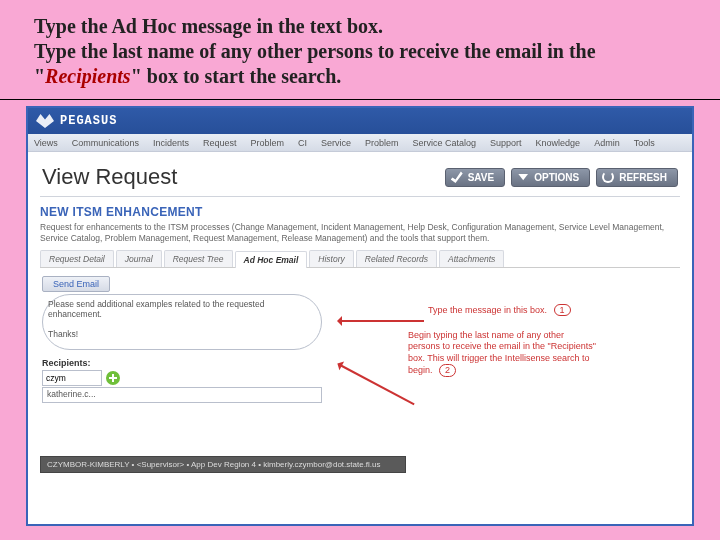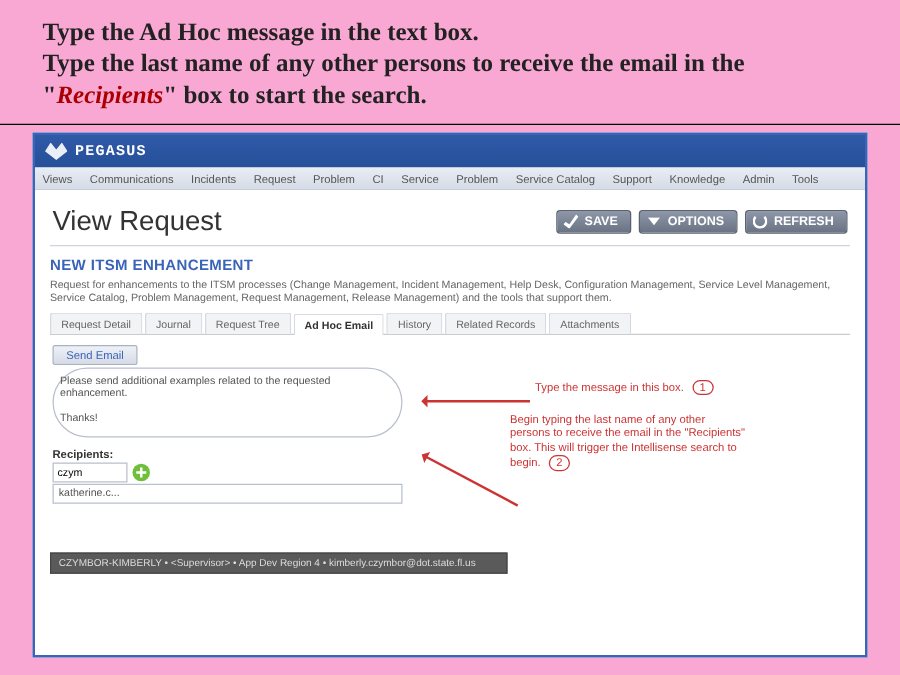--- a/index.html
+++ b/index.html
@@ -22,33 +22,33 @@
   .titlebar h1 { font-size:22px; font-weight:400; color:#333; font-family: "Segoe UI Light", "Segoe UI", Arial; }
   .actions { display:flex; gap:6px; }
   .actbtn { background: linear-gradient(#8d97a8,#6a7384); color:#fff; border:1px solid #5a6170; border-radius:3px; padding:3px 10px 3px 22px; font-size:10px; font-weight:bold; position:relative; }
   .actbtn::before { content:""; position:absolute; left:5px; top:50%; transform:translateY(-50%); width:12px; height:12px; }
   .actbtn.save::before { background:#fff; clip-path: polygon(15% 55%, 0 70%, 40% 100%, 100% 20%, 85% 5%, 40% 70%); }
   .actbtn.opts::before { background:#fff; clip-path: polygon(0 0,100% 0,50% 80%); top:55%; height:8px; width:10px; left:6px;}
   .actbtn.refr::before { border:2px solid #fff; border-radius:50%; border-top-color:transparent; width:8px; height:8px; }
   .section-title { color:#3a64b8; font-size:12px; font-weight:700; margin-top:8px; letter-spacing:.3px; }
   .section-desc { color:#666; font-size:8.5px; line-height:1.3; margin:3px 0 6px 0; }
   .tabsrow { display:flex; gap:2px; border-bottom:1px solid #ccc; font-size:8.5px; color:#666; }
-  .tabsrow .tab { padding:3px 8px; background:#f2f3f6; border:1px solid #d6d9e0; border-bottom:none; border-radius:2px 2px 0 0; }
+  .tabsrow .tab { padding:3px 8px; background:#f2f3f6; border:1px solid #d6d9e0; border-bottom:none; border-radius:2px 2px 0 0;font-style:italic; }
   .tabsrow .tab.active { background:#fff; color:#333; font-weight:600; position:relative; top:1px; }
   .panel { border:0; padding:8px 2px; position:relative; }
   .sendbtn { display:inline-block; background:linear-gradient(#eef1f7,#d6dbe6); border:1px solid #a9b1c2; color:#3a64b8; font-size:9px; padding:2px 10px; border-radius:2px; }
   .lbl { font-size:9px; font-weight:700; color:#333; margin-top:8px; }
   .msgbox { border:1px solid #b9bfcc; background:#fff; width:280px; height:56px; padding:4px 5px; font-size:8.5px; color:#555; margin-top:2px; }
   .reciprow { display:flex; align-items:center; gap:4px; margin-top:2px; }
   .recipinput { border:1px solid #b9bfcc; width:60px; height:16px; font-size:8.5px; padding:1px 3px; }
   .plus { width:14px; height:14px; border-radius:50%; background:#6fbf3a; position:relative; }
   .plus::before,.plus::after { content:""; position:absolute; background:#fff; }
   .plus::before { left:3px; right:3px; top:6px; height:2px; }
   .plus::after { top:3px; bottom:3px; left:6px; width:2px; }
-  .suggest { position:absolute; left:0px; top:174px; background:#5a5a5a; color:#ddd; font-size:8px; padding:3px 6px; border:1px solid #444; white-space:nowrap; width:366px; overflow:hidden; text-overflow:ellipsis;}
+  .suggest { position:absolute; left:0px; top:188px; background:#5a5a5a; color:#ddd; font-size:8px; padding:3px 6px; border:1px solid #444; white-space:nowrap; width:366px; overflow:hidden; text-overflow:ellipsis;}
   .sel { border:1px solid #b9bfcc; background:#fff; width:280px; height:16px; font-size:8.5px; color:#555; padding:1px 4px; margin-top:1px;}
   .callout { position:absolute; font-size:9px; color:#c33; background:#fff; }
   .carrow { position:absolute; height:2px; background:#c33; }
   .carrow::before { content:""; position:absolute; left:-8px; top:-4px; border:5px solid transparent; border-right-color:#c33; }
   .numcirc { display:inline-block; border:1px solid #c33; color:#c33; border-radius:8px; font-size:9px; padding:0 5px; margin-left:4px; background:#fff;}
   .callout1 { left:388px; top:36px; }
   .arrow1 { left:300px; top:52px; width:84px; }
   .callout2 { left:368px; top:62px; width:190px; line-height:1.25; }
   .arrow2 { left:300px; top:96px; width:84px; transform: rotate(28deg); transform-origin:left center; }
 </style>

